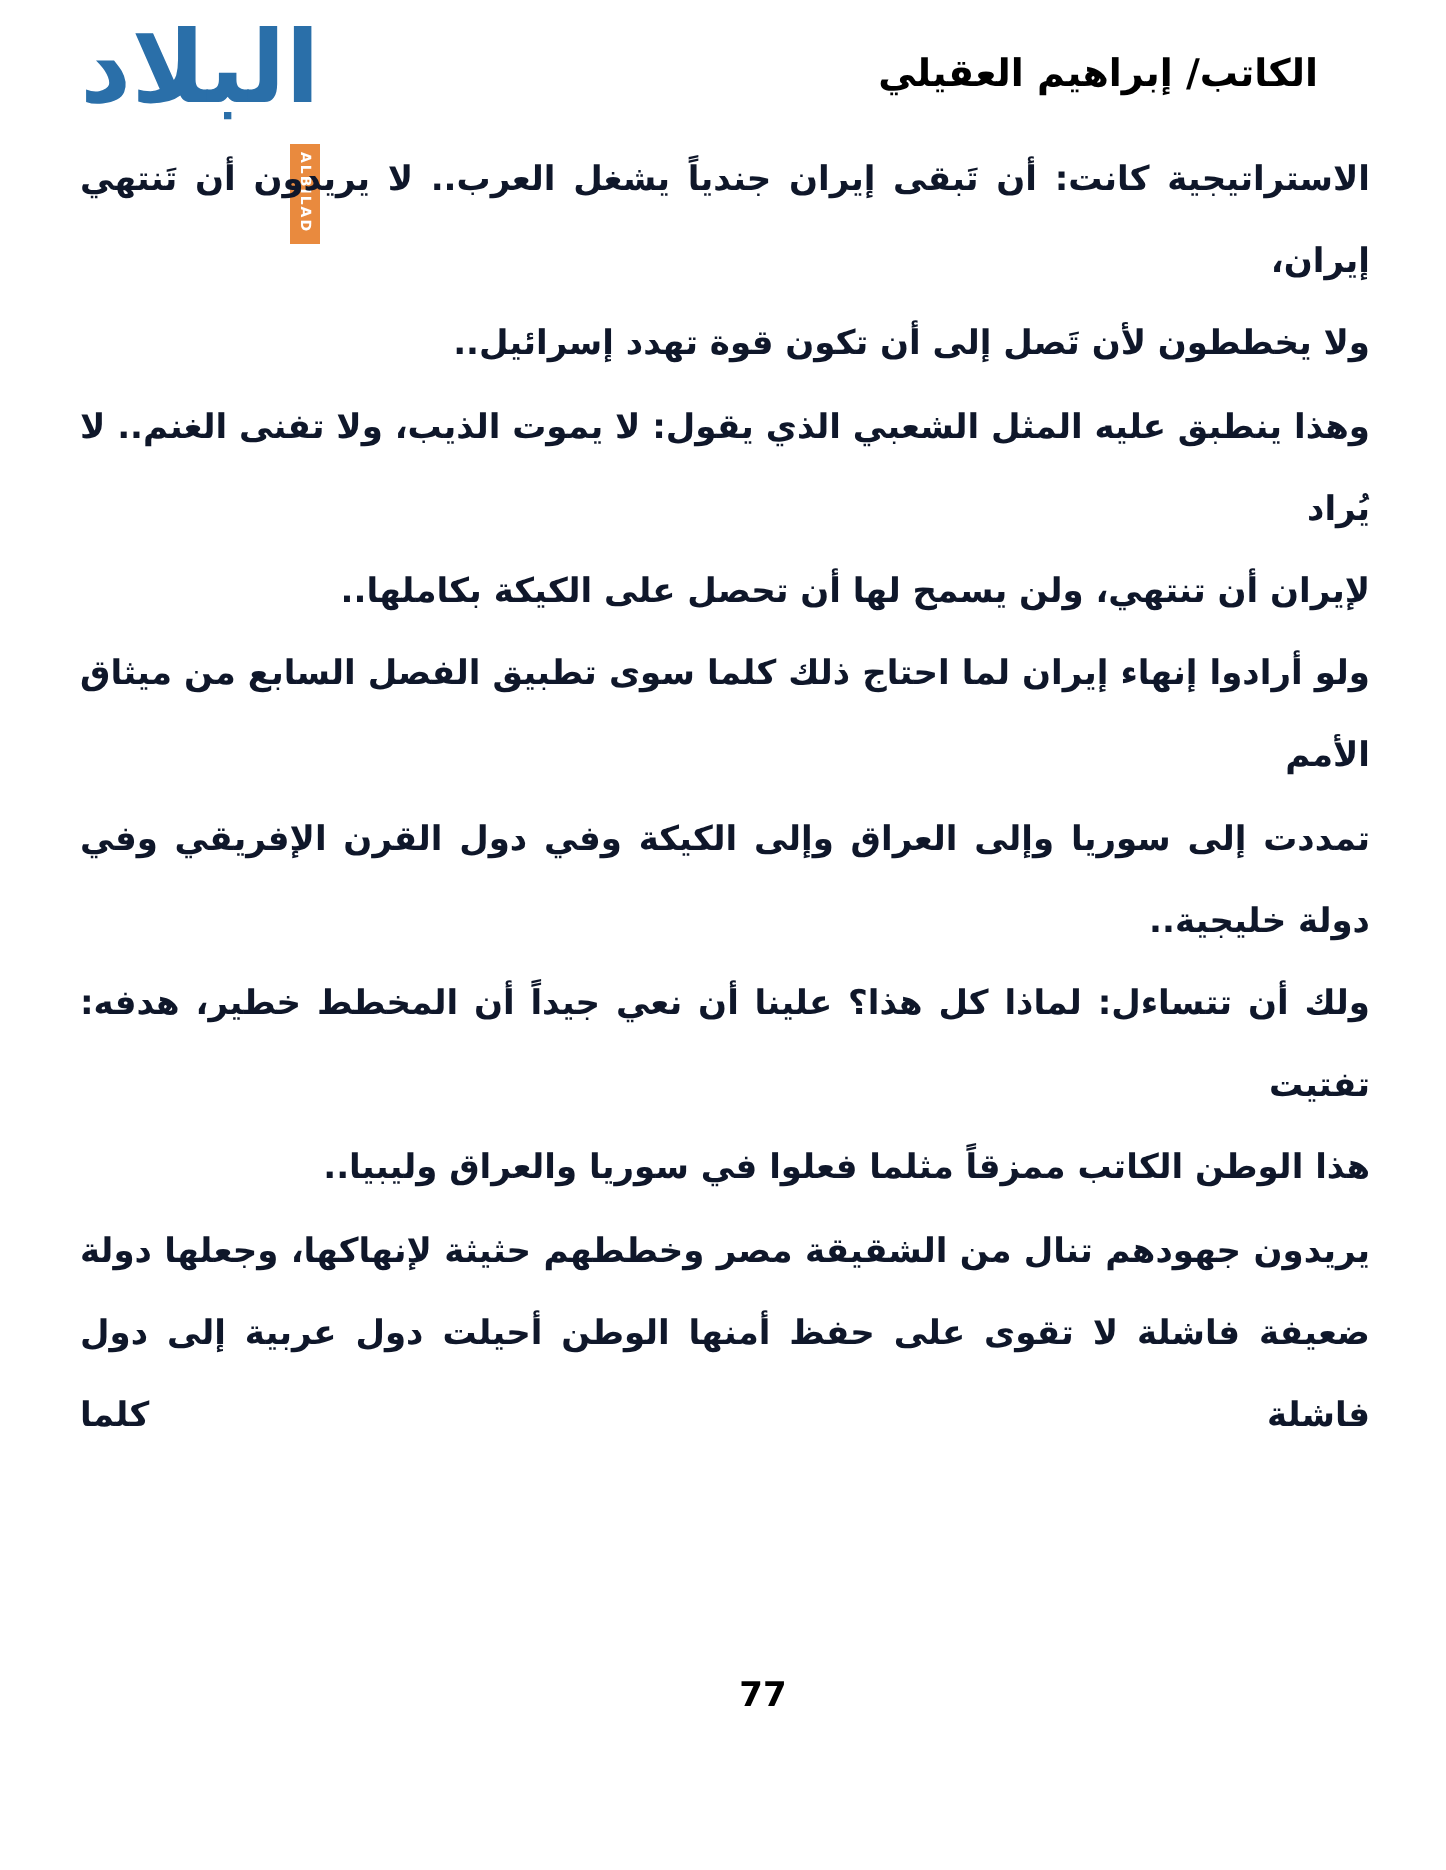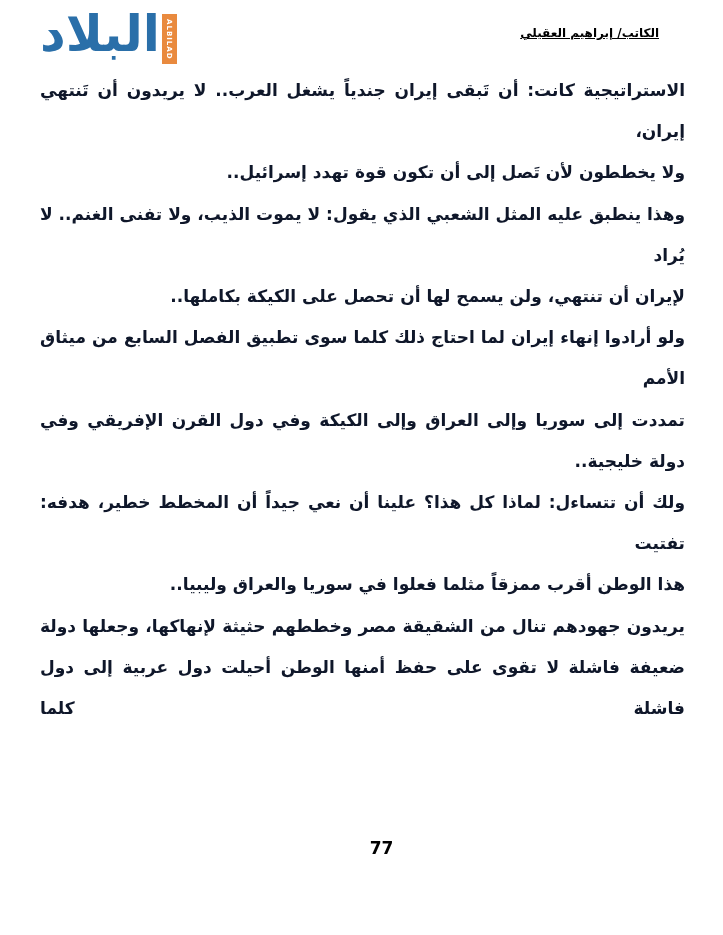--- a/index.html
+++ b/index.html
@@ -8,40 +8,40 @@
     width:723px; height:935px;
     margin:0 auto;
     background:#ffffff;
     font-family:"DejaVu Sans", sans-serif;
     overflow:hidden;
   }
 
   
   .logo {
     position:absolute; top:6px; left:40px;
-    display:flex; flex-direction:row; align-items:center;
+    display:flex; flex-direction:column; align-items:flex-end;
     direction:ltr;
   }
   .logo-arabic {
     font-size:50px; font-weight:bold; line-height:1.15;
     letter-spacing:-2px;
   }
   .logo-bar {
     width:15px; height:50px; margin-top:8px; margin-left:2px;
     display:flex; align-items:center; justify-content:center;
   }
   .logo-vertical {
     writing-mode:vertical-rl; text-orientation:mixed;
     font-size:7px; font-weight:bold; color:#ffffff; letter-spacing:1px;
     font-family:"DejaVu Sans", sans-serif;
   }
   .author {
     position:absolute; top:26px; right:64px;
     direction:rtl;
-    font-size:12px; font-weight:bold; color:#000000;text-decoration:underline;
+    font-size:19px; font-weight:bold; color:#000000;
   }
 
   
   .content {
     position:absolute; top:70px; right:38px; left:40px;
     direction:rtl;
     color:#0f172a;
     font-size:17px; font-weight:bold;
   }
   .paragraph { margin:0; }
@@ -83,21 +83,21 @@
         <div class="para-line last">لإيران أن تنتهي، ولن يسمح لها أن تحصل على الكيكة بكاملها..</div>
       </div>
       <div class="paragraph">
         <div class="para-line">ولو أرادوا إنهاء إيران لما احتاج ذلك كلما سوى تطبيق الفصل السابع من ميثاق الأمم</div>
       </div>
       <div class="paragraph">
         <div class="para-line last">تمددت إلى سوريا وإلى العراق وإلى الكيكة وفي دول القرن الإفريقي وفي دولة خليجية..</div>
       </div>
       <div class="paragraph">
         <div class="para-line">ولك أن تتساءل: لماذا كل هذا؟ علينا أن نعي جيداً أن المخطط خطير، هدفه: تفتيت</div>
-        <div class="para-line last">هذا الوطن أقرب ممزقاً مثلما فعلوا في سوريا والعراق وليبيا..</div>
+        <div class="para-line last">هذا الوطن الكاتب ممزقاً مثلما فعلوا في سوريا والعراق وليبيا..</div>
       </div>
       <div class="paragraph">
         <div class="para-line">يريدون جهودهم تنال من الشقيقة مصر وخططهم حثيثة لإنهاكها، وجعلها دولة</div>
         <div class="para-line">ضعيفة فاشلة لا تقوى على حفظ أمنها الوطن أحيلت دول عربية إلى دول فاشلة كلما</div>
       </div>
     </div>
 
   <div class="page-number">77</div>
 
 </div>

